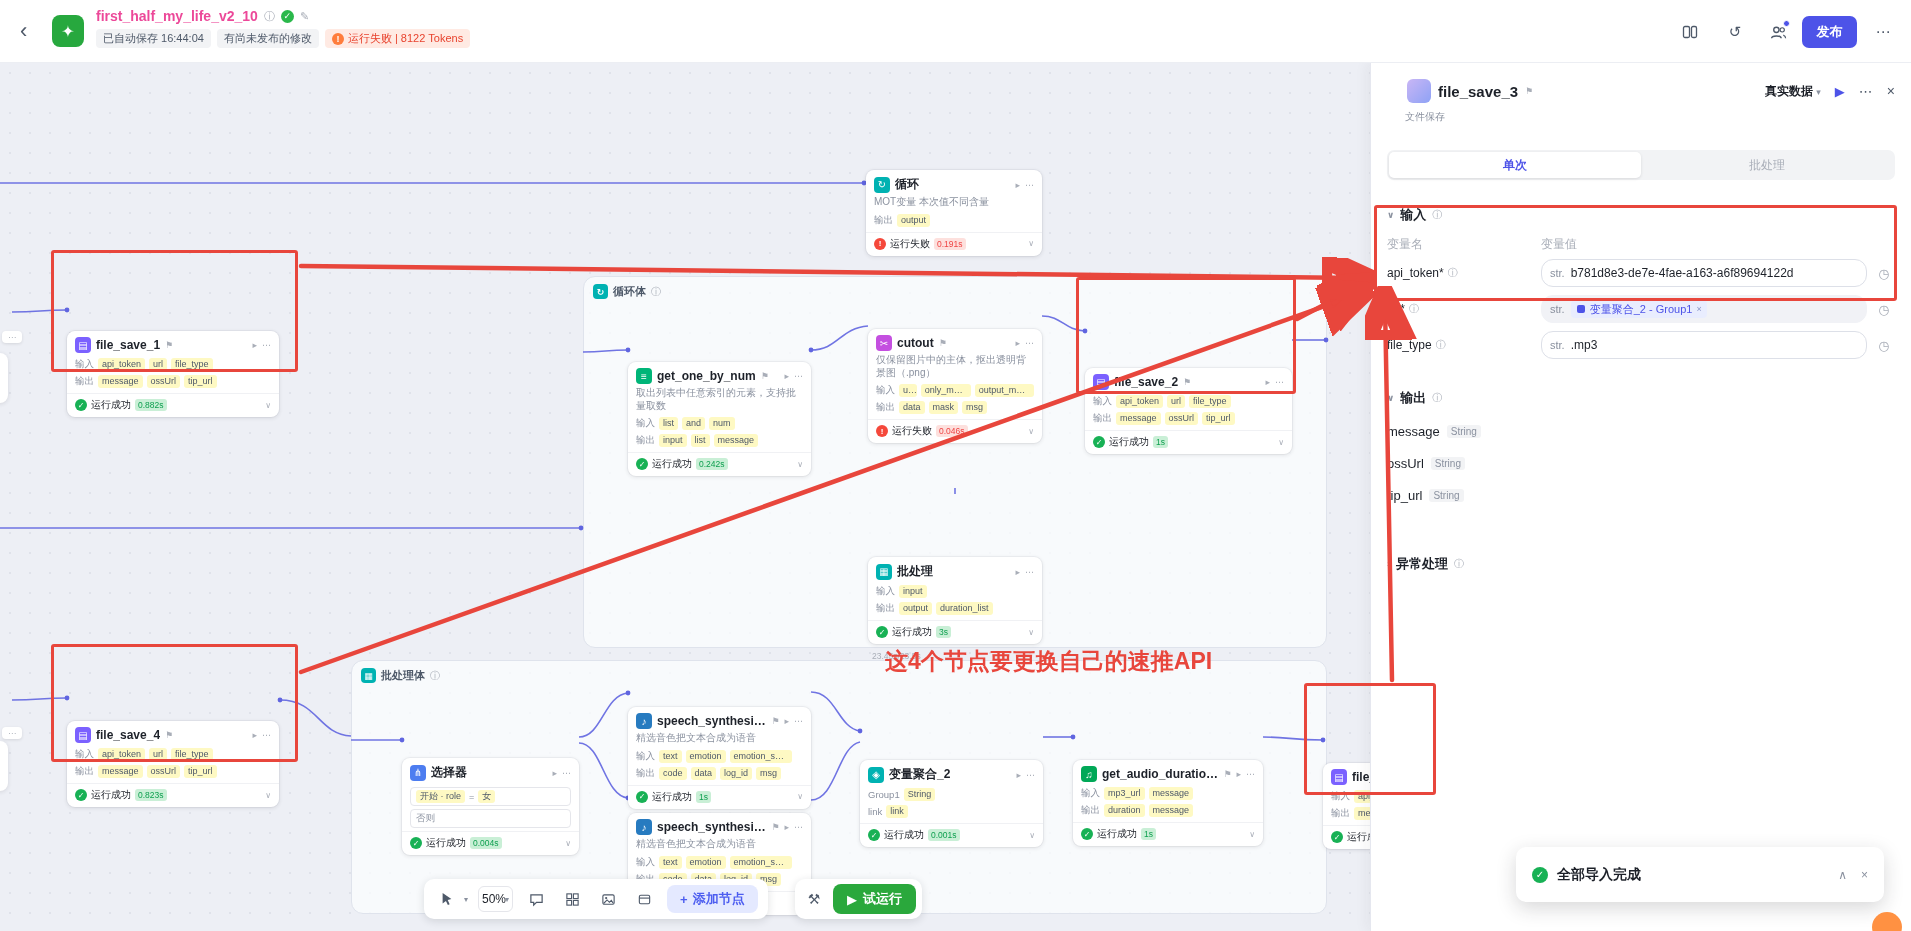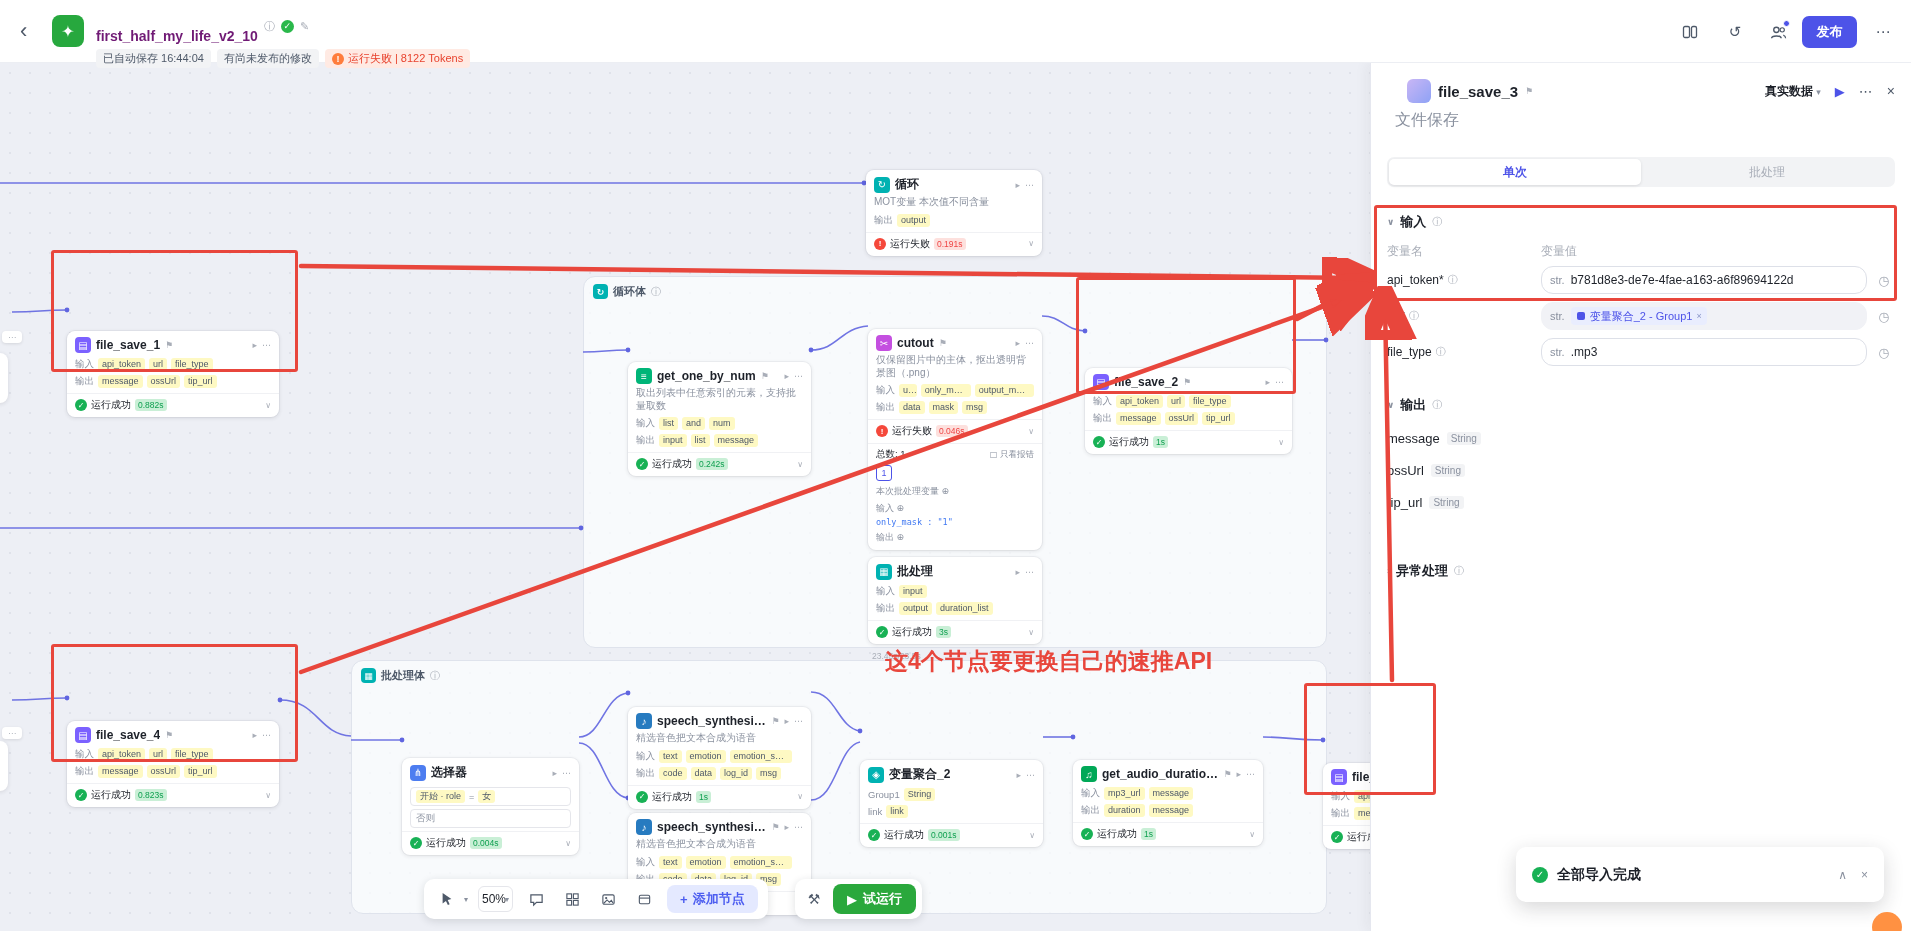--- a/index.html
+++ b/index.html
@@ -7,21 +7,21 @@
   *{box-sizing:border-box;}
 
   
   .app-header{position:absolute;top:0;left:0;width:1911px;height:63px;background:#fff;
     border-bottom:1px solid #eceef3;z-index:40;display:flex;align-items:center;}
   .back{position:absolute;left:20px;top:18px;font-size:22px;color:#4e5969;line-height:26px;cursor:pointer;}
   .logo{position:absolute;left:52px;top:15px;width:32px;height:32px;border-radius:8px;background:#27a83e;
     color:#fff;display:flex;align-items:center;justify-content:center;font-size:16px;}
   .title-col{position:absolute;left:96px;top:8px;}
   .title-row{display:flex;align-items:center;gap:6px;}
-  .wf-title{font-size:14px;font-weight:700;color:#701a75;margin-top:20px;}
+  .wf-title{font-size:14px;font-weight:700;color:#ec4899;}
   .mini-ic{font-size:11px;color:#a9aeb8;}
   .ok-dot{width:13px;height:13px;border-radius:50%;background:#2ab84b;color:#fff;font-size:9px;
     display:flex;align-items:center;justify-content:center;}
   .badge-row{display:flex;gap:6px;margin-top:5px;}
   .badge{height:19px;display:flex;align-items:center;gap:4px;padding:0 7px;border-radius:4px;
     background:#f2f3f5;color:#4e5969;font-size:11px;white-space:nowrap;}
   .badge.warn{background:#ffeae3;color:#e8432e;}
   .warn-ic{width:12px;height:12px;border-radius:50%;background:#ff7d3c;color:#fff;font-size:9px;font-weight:700;
     display:flex;align-items:center;justify-content:center;}
   .hdr-icon{position:absolute;top:17px;width:30px;height:30px;border-radius:6px;color:#4e5969;font-size:15px;
@@ -87,21 +87,21 @@
   .panel{position:absolute;top:63px;left:1370px;width:541px;height:868px;background:#fff;z-index:5;
     border-left:1px solid #e5e7ef;box-shadow:-4px 0 12px rgba(31,35,41,.05);padding:16px;}
   .panel-hrow{display:flex;align-items:center;gap:7px;padding-left:20px;}
   .thumb{width:24px;height:24px;border-radius:6px;background:linear-gradient(135deg,#c9b6f5,#8ea2f5);flex:none;}
   .panel-title{font-size:15px;font-weight:700;}
   .panel-right{margin-left:auto;display:flex;align-items:center;gap:14px;}
   .mode-sel{font-size:12px;font-weight:600;color:#1d2129;cursor:pointer;}
   .mode-sel .caret{color:#8a919f;font-size:9px;}
   .panel-play{color:#4d53e8;font-size:13px;cursor:pointer;}
   .panel-gray{color:#4e5969;font-size:14px;cursor:pointer;}
-  .panel-sub{font-size:16px;color:#8a919f;margin:7px 0 0 8px;}
+  .panel-sub{font-size:10px;color:#8a919f;margin:7px 0 0 18px;}
   .tabs{margin-top:26px;height:30px;background:#f2f3f5;border-radius:7px;padding:2px;display:flex;}
   .tab{flex:1;display:flex;align-items:center;justify-content:center;font-size:12px;border-radius:5px;cursor:pointer;}
   .tab.active{background:#fff;color:#4d53e8;font-weight:700;box-shadow:0 1px 3px rgba(31,35,41,.12);}
   .tab.inactive{color:#a9aeb8;}
   .sec-head{display:flex;align-items:center;gap:6px;font-size:13px;font-weight:700;margin-top:26px;}
   .sec-caret{color:#8a919f;font-size:9px;}
   .info{color:#a9aeb8;font-size:10px;font-weight:400;}
   .io-grid{display:grid;grid-template-columns:148px 1fr 22px;column-gap:6px;align-items:center;margin-top:12px;}
   .col-label{font-size:12px;color:#a9aeb8;margin-bottom:2px;}
   .var-name{font-size:12px;color:#1d2129;display:flex;gap:4px;align-items:center;margin:8px 0;}
@@ -312,34 +312,20 @@
         <span class="tag">data</span>
         <span class="tag">mask</span>
         <span class="tag">msg</span>
       </div>
       <div class="node-status">
         <span class="st-ic fail">!</span>
         <span class="st-tx">运行失败</span>
         <span class="st-time fail">0.046s</span>
         <span class="st-ch">∨</span>
       </div>
-      <div class="expand">
-        <div class="exp-top">
-          <span>总数: 1</span>
-          <span class="only-err">
-            <span>☐</span>
-            <span>只看报错</span>
-          </span>
-        </div>
-        <div class="pager">1</div>
-        <div class="exp-sec">本次批处理变量 ⊕</div>
-        <div class="exp-sec">输入 ⊕</div>
-        <div class="code">only_mask : "1"</div>
-        <div class="exp-sec">输出 ⊕</div>
-      </div>
     </div>
   <div class="node" style="left:868px;top:494px;width:174px;">
       <div class="node-header">
         <span class="node-icon" style="background: rgb(0, 178, 178);">▦</span>
         <span class="node-name">批处理</span>
         <span class="hdr-act">
           <span>▸</span>
           <span>⋯</span>
         </span>
       </div>

